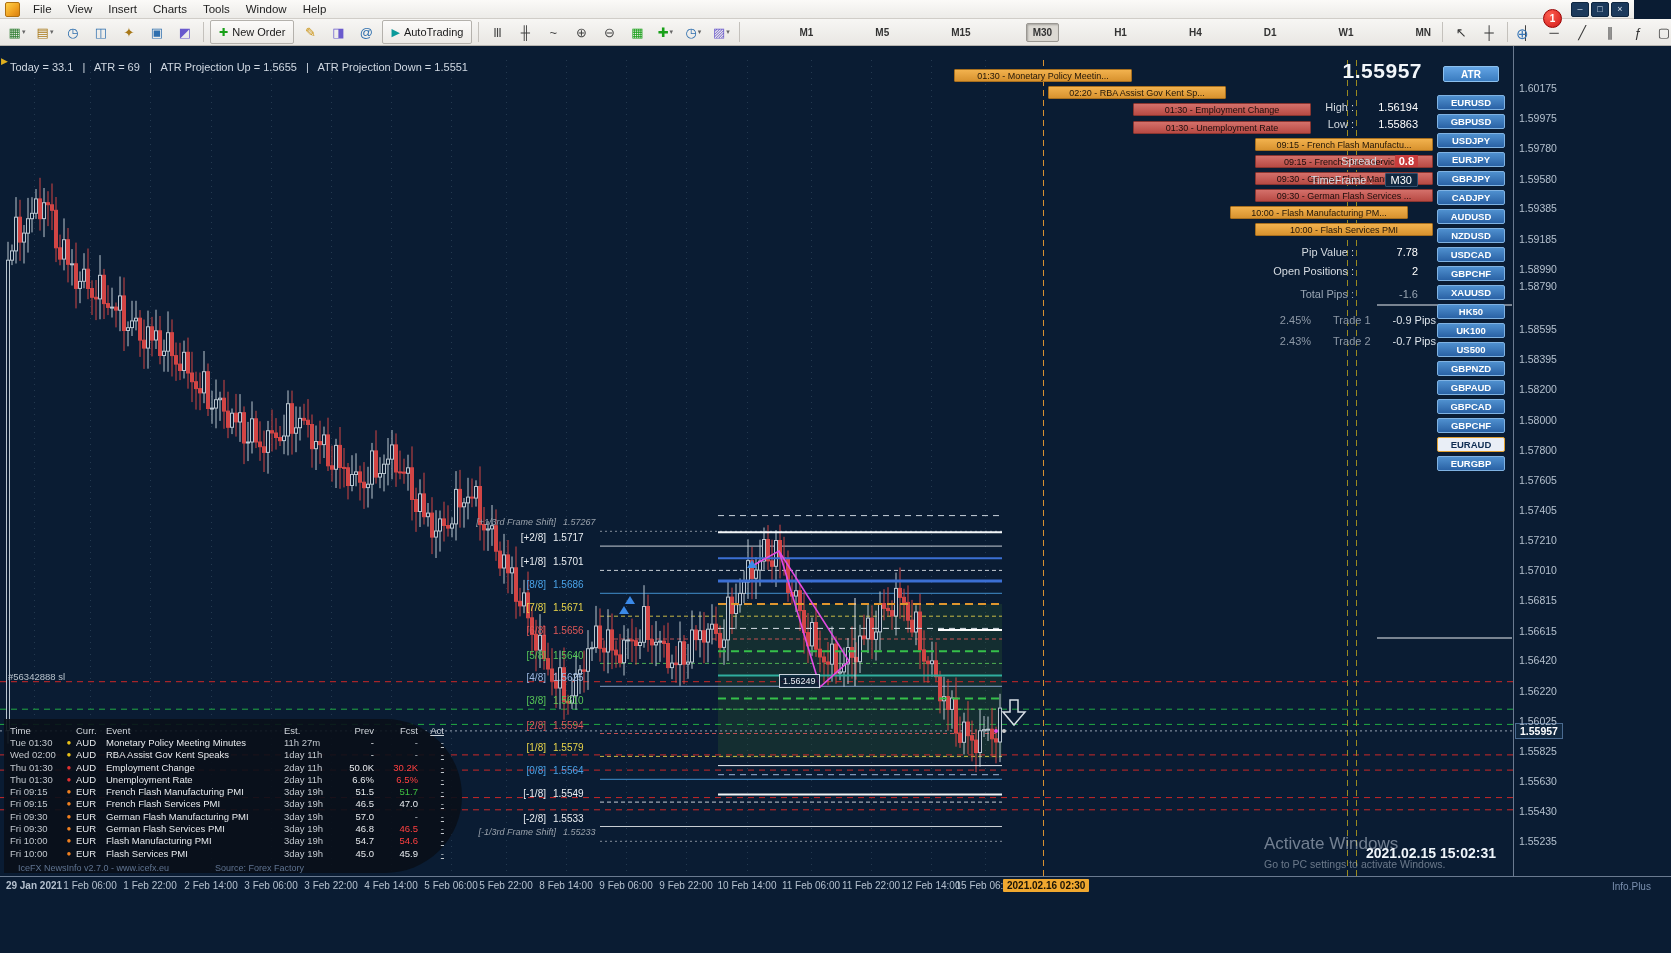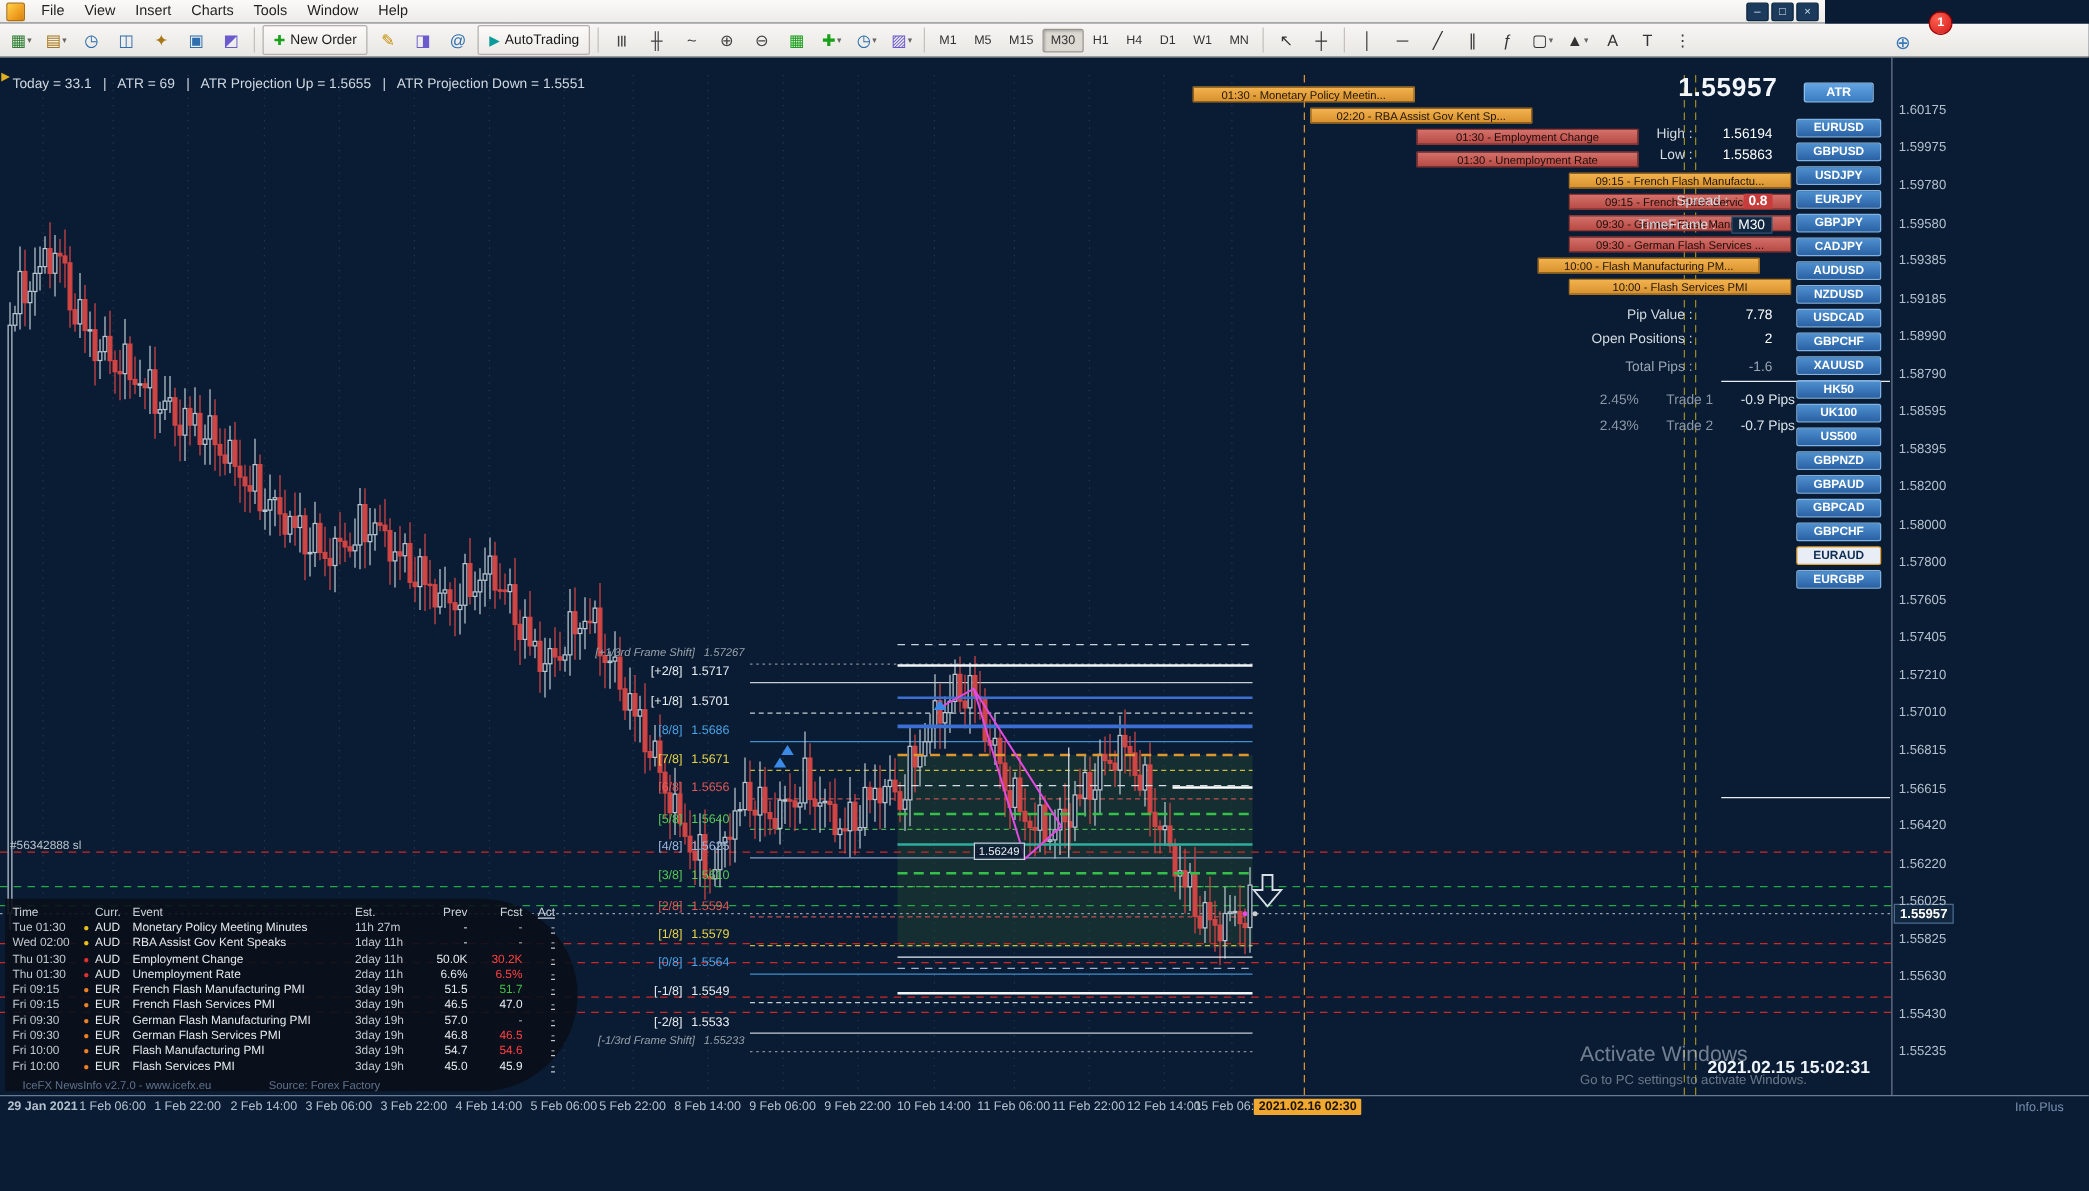--- a/index.html
+++ b/index.html
@@ -1,38 +1,38 @@
 <!DOCTYPE html>
 <html><head>
 <meta charset="utf-8">
 <style>
   html,body{margin:0;padding:0;}
   body{width:1671px;height:953px;overflow:hidden;background:#0a1c33;position:relative;
        font-family:"Liberation Sans",sans-serif;}
   
-  .menubar{position:absolute;top:0;left:0;width:1460px;height:19px;z-index:60;
+  .menubar{position:absolute;top:0;left:0;width:1634px;height:19px;z-index:60;
     background:linear-gradient(#fbfaf8,#ecebe8);border-bottom:1px solid #d0cdc8;
     display:flex;align-items:center;box-sizing:border-box;}
   .appicon{width:13px;height:13px;margin:0 5px;border-radius:2px;
     background:linear-gradient(135deg,#ffd24a,#f0a020 60%,#d88010);border:1px solid #b07010;}
   .menu-item{font-size:11.5px;color:#222;padding:2px 8px;white-space:nowrap;}
   .wbtns{margin-left:auto;display:flex;gap:2px;padding-right:5px;}
   .wbtn{width:16px;height:13px;background:#1c3a5c;color:#d6e2ee;font-size:9px;line-height:13px;
     text-align:center;border-radius:2px;border:1px solid #0e2640;}
   .toolbar{position:absolute;top:19px;left:0;width:1671px;height:27px;z-index:60;
     background:linear-gradient(#f7f6f4,#e9e7e3);border-bottom:1px solid #b8b5b0;
     display:flex;align-items:center;padding-left:3px;box-sizing:border-box;}
   .tbtn{height:22px;min-width:20px;display:flex;align-items:center;justify-content:center;
     font-size:13px;margin:0 1px;border:1px solid transparent;border-radius:2px;padding:0 2px;}
   .caret{font-size:7px;color:#666;margin-left:1px;}
   .tsep{width:1px;height:20px;background:#c4c1bc;margin:0 4px;flex:none;}
   .ttext{height:22px;display:flex;align-items:center;gap:4px;font-size:11px;color:#1a1a1a;
     background:linear-gradient(#fcfbfa,#eceae6);border:1px solid #b4b1ac;border-radius:2px;
     padding:0 8px;margin:0 2px;white-space:nowrap;}
-  .tf{font-size:10px;font-weight:normal;color:#333;padding:3px 6px;border:1px solid transparent;border-radius:2px;}
+  .tf{font-size:10px;font-weight:bold;color:#333;padding:3px 6px;border:1px solid transparent;border-radius:2px;margin-left:48px;}
   .tf.active{background:#dcd9d3;border:1px solid #9a9792;box-shadow:inset 1px 1px 2px rgba(0,0,0,.25);}
   
   .infostrip{position:absolute;left:10px;top:61px;z-index:6;color:#d0d8e2;font-size:11px;white-space:pre;}
   .collapse-marker{position:absolute;left:1px;top:56px;z-index:6;color:#e0b020;font-size:9px;}
   .orderlabel{position:absolute;left:8px;top:671px;z-index:6;color:#b8c2cc;font-size:9.5px;}
   .pricetag{position:absolute;left:779px;top:674px;z-index:7;border:1px solid #c8d2dc;
     background:rgba(12,28,50,.85);color:#e8eef4;font-size:9px;padding:0 3px;line-height:12px;}
   .mlabel{position:absolute;left:498px;display:flex;gap:7px;font-size:10px;z-index:6;white-space:nowrap;}
   .mlabel .ml-name{width:48px;text-align:right;}
   .mlabel.frame{left:446px;font-size:9px;font-style:italic;}
@@ -957,21 +957,21 @@
 
 <div class="price-axis" id="priceaxis">
   <div class="cur-tag" id="curtag" style="top: 676.95px;">1.55957</div>
 <div class="ax-tick" style="top: 36px;">1.60175</div>
     <div class="ax-tick" style="top: 66.486px;">1.59975</div>
     <div class="ax-tick" style="top: 96.2098px;">1.59780</div>
     <div class="ax-tick" style="top: 126.696px;">1.59580</div>
     <div class="ax-tick" style="top: 156.42px;">1.59385</div>
     <div class="ax-tick" style="top: 186.906px;">1.59185</div>
     <div class="ax-tick" style="top: 216.63px;">1.58990</div>
-    <div class="ax-tick" style="top: 247px;">1.58790</div>
+    <div class="ax-tick" style="top: 234px;">1.58790</div>
     <div class="ax-tick" style="top: 276.839px;">1.58595</div>
     <div class="ax-tick" style="top: 307.325px;">1.58395</div>
     <div class="ax-tick" style="top: 337.049px;">1.58200</div>
     <div class="ax-tick" style="top: 367.535px;">1.58000</div>
     <div class="ax-tick" style="top: 398.021px;">1.57800</div>
     <div class="ax-tick" style="top: 427.745px;">1.57605</div>
     <div class="ax-tick" style="top: 458.231px;">1.57405</div>
     <div class="ax-tick" style="top: 487.955px;">1.57210</div>
     <div class="ax-tick" style="top: 518.441px;">1.57010</div>
     <div class="ax-tick" style="top: 548.165px;">1.56815</div>

